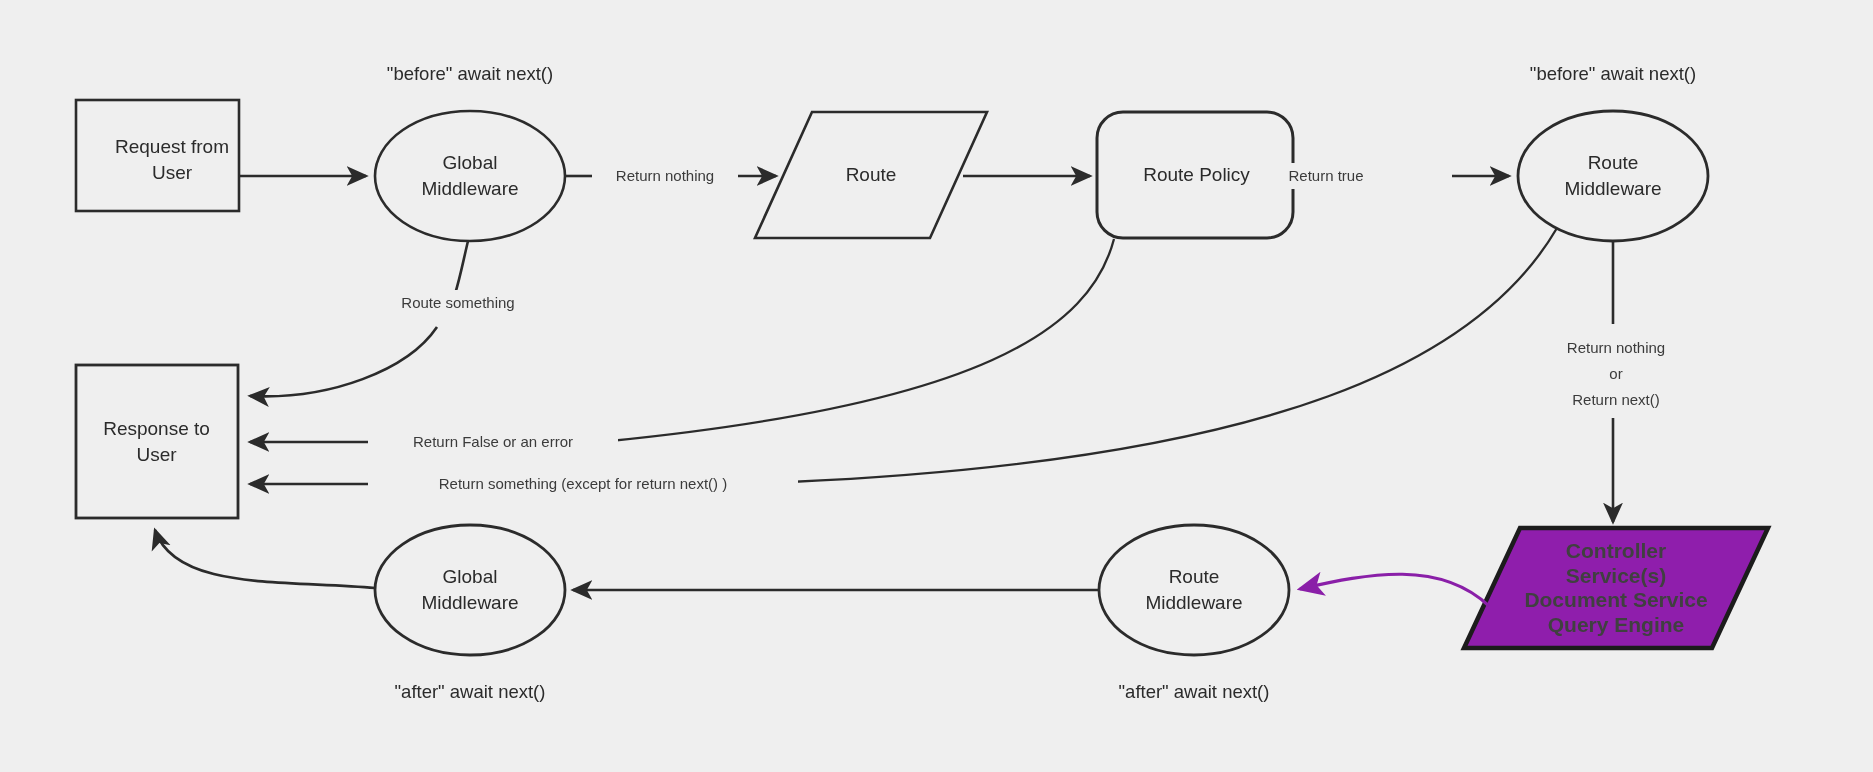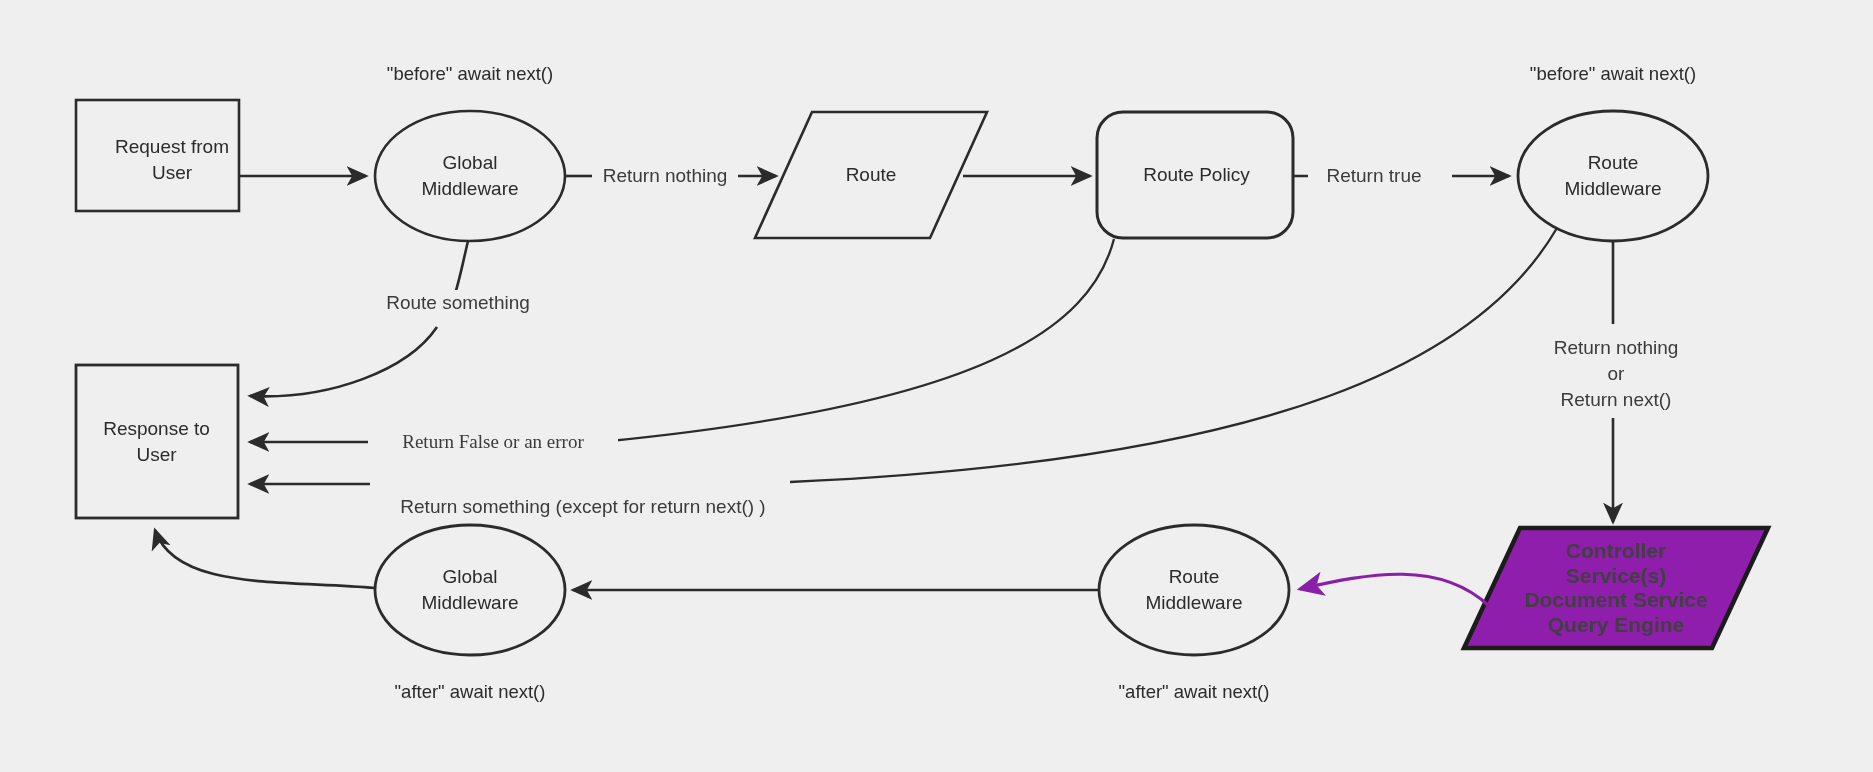--- a/index.html
+++ b/index.html
@@ -30,21 +30,21 @@
     color: #2b2b2b;
     font-size: 19px;
     line-height: 26px;
     pointer-events: none;
     white-space: pre-line;
   }
   .edge-label {
     position: absolute;
     text-align: center;
     color: #3b3b3b;
-    font-size: 19px;
+    font-size: 15px;
     line-height: 26px;
     background: #efefef;
     padding: 0 3px;
     white-space: pre-line;
   }
   .annot-label {
     position: absolute;
     text-align: center;
     color: #2b2b2b;
     font-size: 18.5px;
@@ -146,27 +146,27 @@
   <div class="node-label" style="left:1099px; top:564px; width:190px;">Route
 Middleware</div>
 
   <div class="purple-label" style="left:1464px; top:539px; width:304px;">Controller
 Service(s)
 Document Service
 Query Engine</div>
 
   <div class="edge-label" style="left:592px; top:163px; width:140px;">Return nothing</div>
 
-  <div class="edge-label" style="left:1308px; top:163px; width:126px;">Return true</div>
+  <div class="edge-label" style="left:1260px; top:163px; width:126px;">Return true</div>
 
   <div class="edge-label" style="left:365px; top:290px; width:180px;">Route something</div>
 
-  <div class="edge-label" style="left:368px; top:429px; width:244px;font-family:Liberation Serif, serif;">Return False or an error</div>
+  <div class="edge-label" style="left:368px; top:429px; width:244px;">Return False or an error</div>
 
-  <div class="edge-label" style="left:368px; top:494px; width:424px;">Return something (except for return next() )</div>
+  <div class="edge-label" style="left:368px; top:471px; width:424px;">Return something (except for return next() )</div>
 
   <div class="edge-label" style="left:1503px; top:335px; width:220px;">Return nothing
 or
 Return next()</div>
 
   <div class="annot-label" style="left:375px; top:61px; width:190px;">"before" await next()</div>
 
   <div class="annot-label" style="left:1518px; top:61px; width:190px;">"before" await next()</div>
 
   <div class="annot-label" style="left:375px; top:679px; width:190px;">"after" await next()</div>

